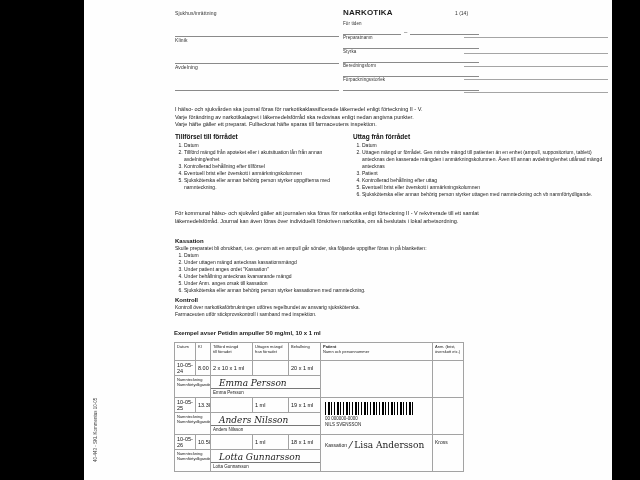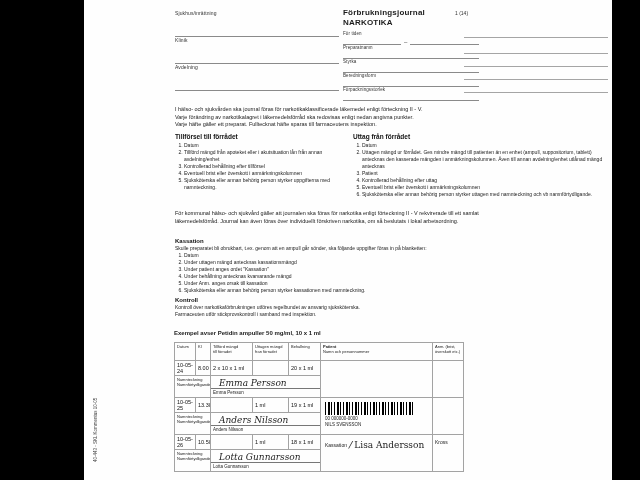--- a/index.html
+++ b/index.html
@@ -84,21 +84,20 @@
     </div>
     <div class="fld">
       <div class="fld-label">Klinik</div>
     </div>
     <div class="fld">
       <div class="fld-label">Avdelning</div>
     </div>
   </div>
 
   <div class="hdr-right">
-    <div class="doc-title">Förbrukningsjournal</div>
     <div class="doc-title">NARKOTIKA</div>
     <div class="fortiden">
       <div class="fld-label" style="font-size:4.5px;">För tiden</div>
       <div class="fortiden-row">
         <div class="seg s1"></div>
         <div class="dash">–</div>
         <div class="seg s2"></div>
       </div>
     </div>
     <div class="fld">

